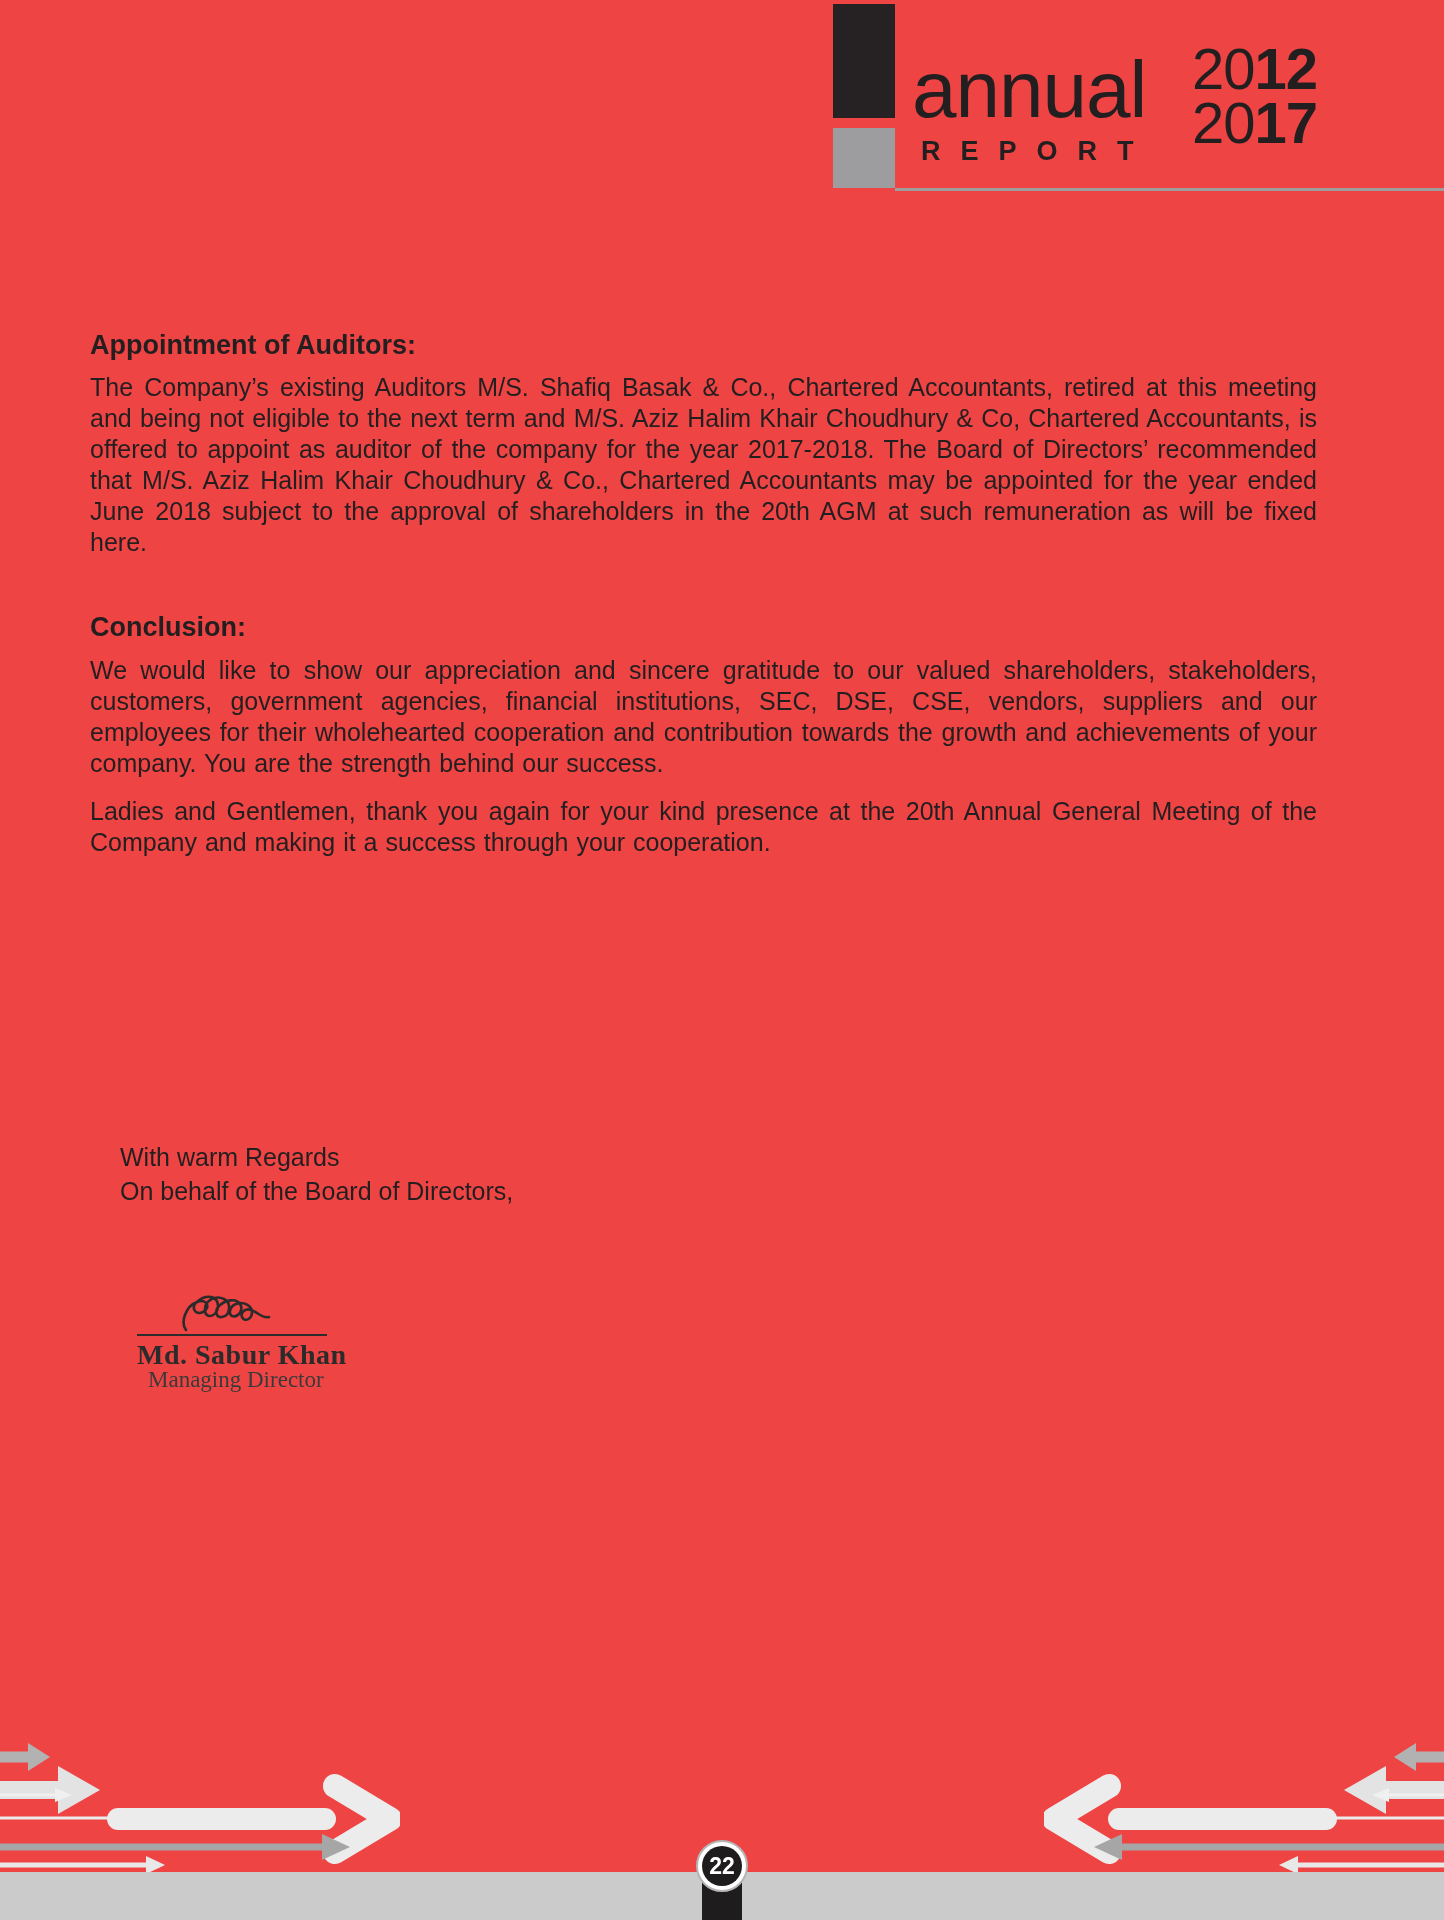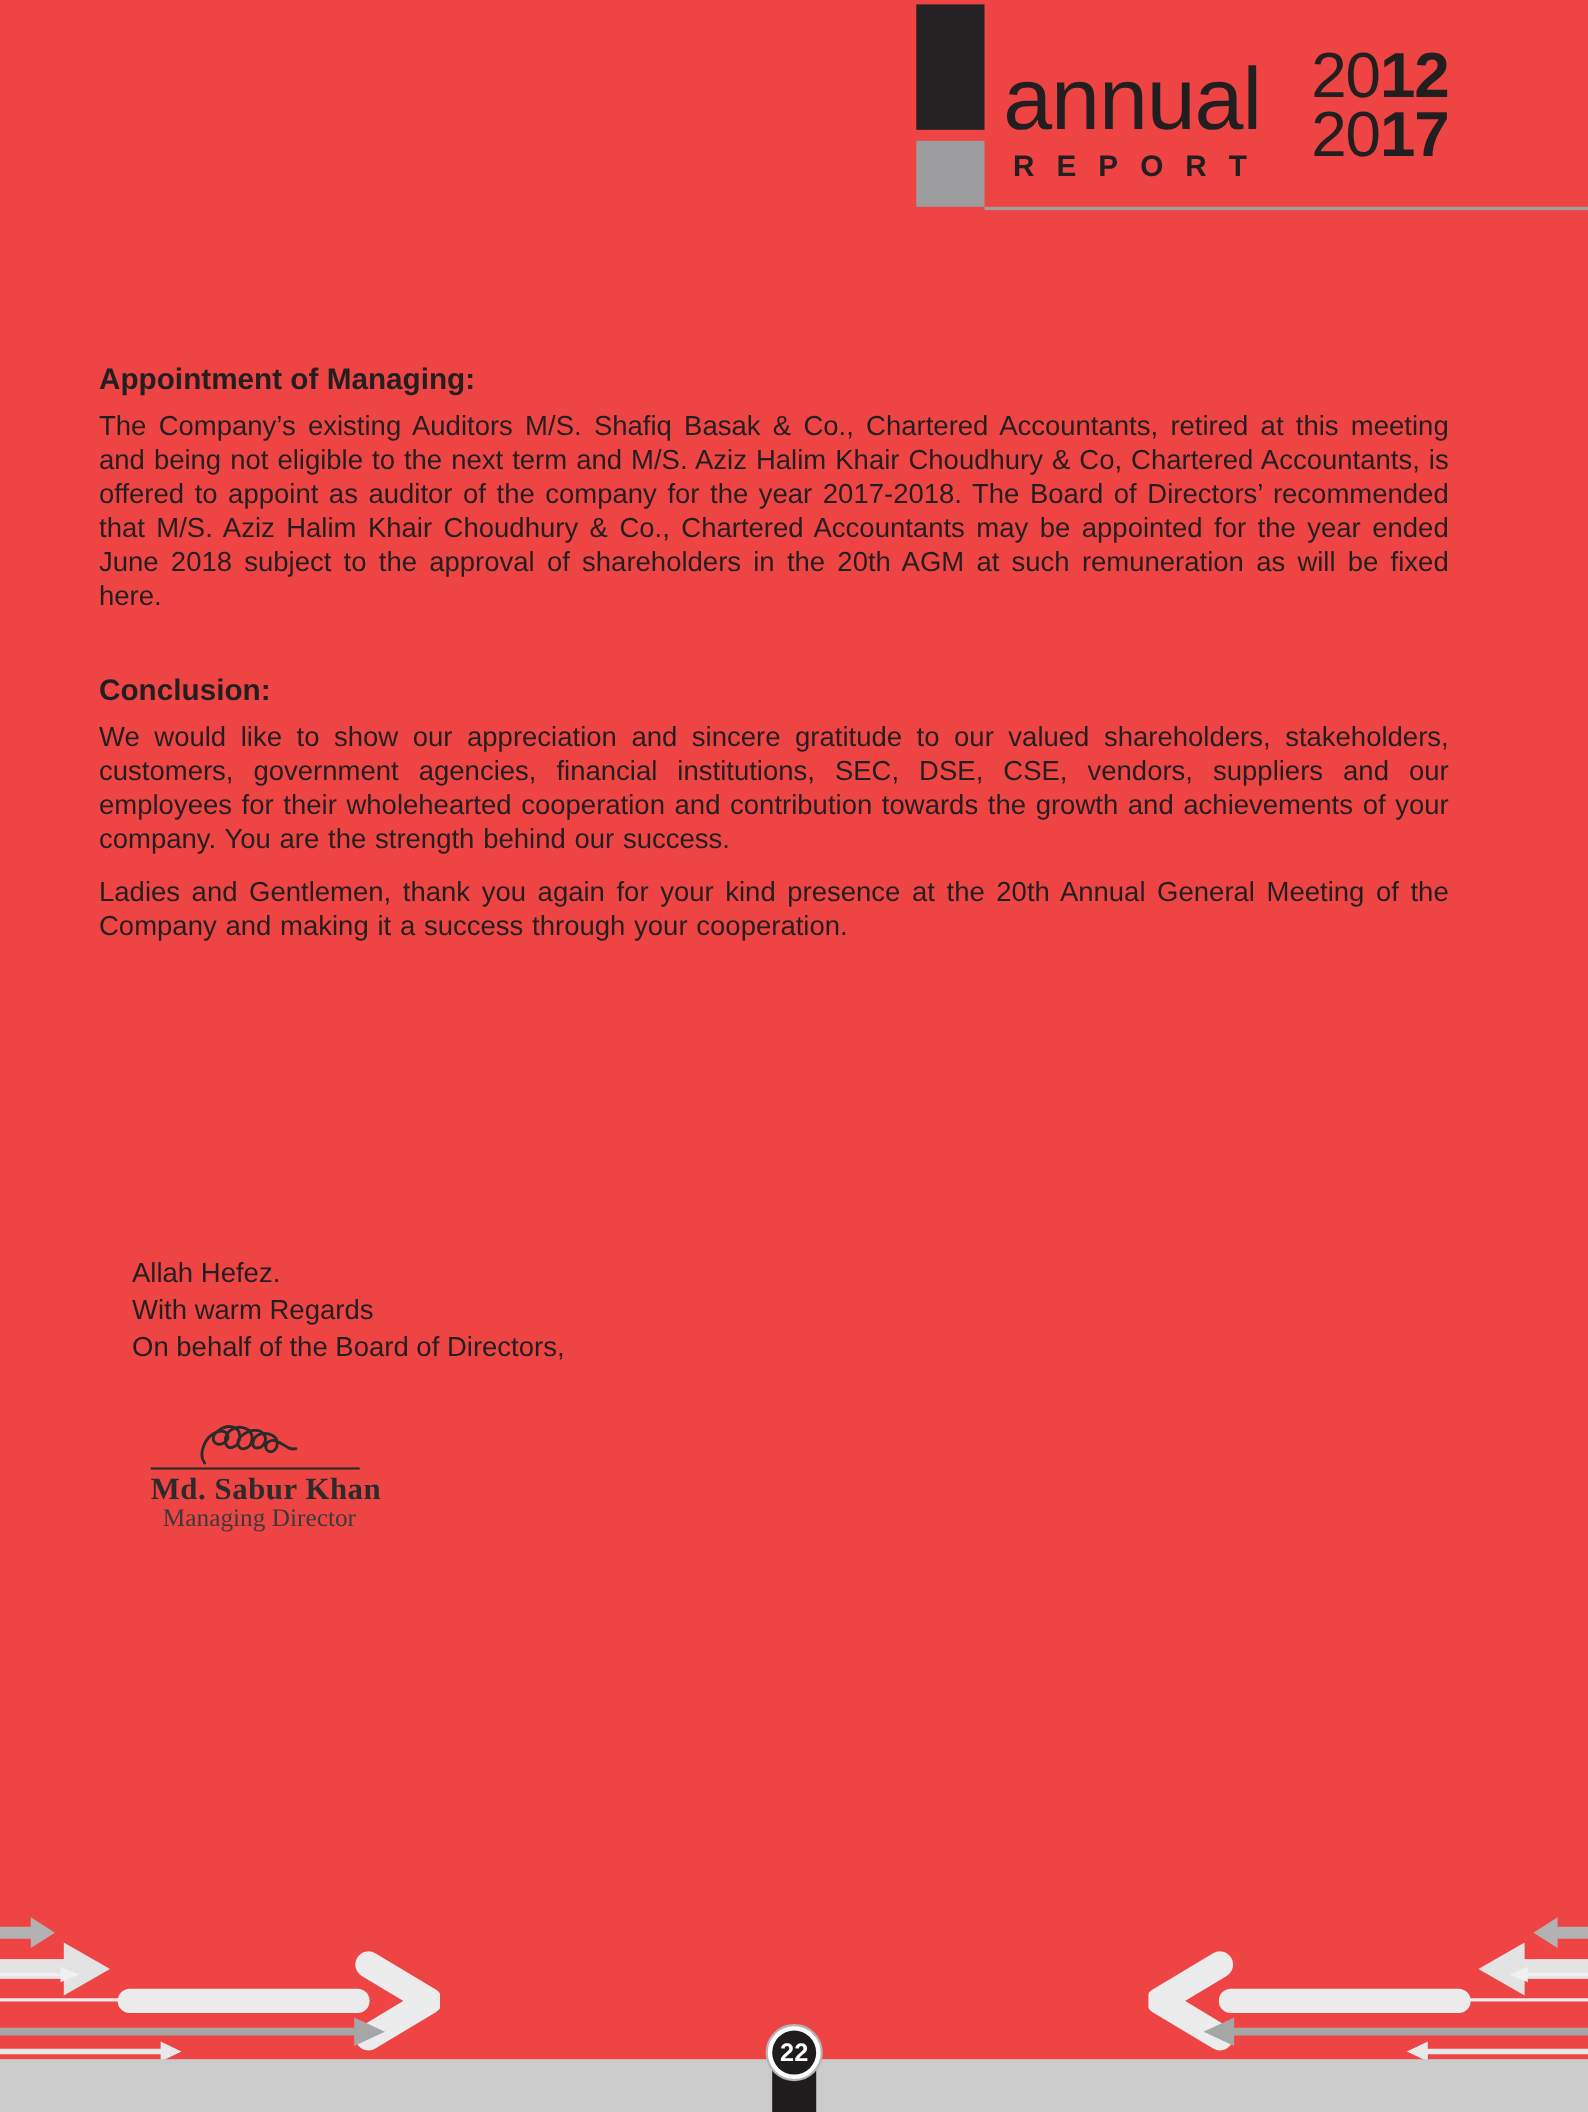--- a/index.html
+++ b/index.html
@@ -85,29 +85,28 @@
   <div class="logo-black-block"></div>
   <div class="logo-gray-block"></div>
   <div class="logo-annual">annual</div>
   <div class="logo-report">REPORT</div>
   <div class="logo-years">
     <div class="logo-year"><span class="light">20</span><span class="bold">12</span></div>
     <div class="logo-year"><span class="light">20</span><span class="bold">17</span></div>
   </div>
   <div class="header-rule"></div>
 
-  <div class="content heading pos-h1">Appointment of Managing:</div>
+  <div class="content heading pos-h1">Appointment of Auditors:</div>
   <div class="content para pos-p1">The Company’s existing Auditors M/S. Shafiq Basak &amp; Co., Chartered Accountants, retired at this meeting and being not eligible to the next term and M/S. Aziz Halim Khair Choudhury &amp; Co, Chartered Accountants, is offered to appoint as auditor of the company for the year 2017-2018. The Board of Directors’ recommended that M/S. Aziz Halim Khair Choudhury &amp; Co., Chartered Accountants may be appointed for the year ended June 2018 subject to the approval of shareholders in the 20th AGM at such remuneration as will be fixed here.</div>
 
   <div class="content heading pos-h2">Conclusion:</div>
   <div class="content para pos-p2">We would like to show our appreciation and sincere gratitude to our valued shareholders, stakeholders, customers, government agencies, financial institutions, SEC, DSE, CSE, vendors, suppliers and our employees for their wholehearted cooperation and contribution towards the growth and achievements of your company. You are the strength behind our success.</div>
   <div class="content para pos-p3">Ladies and Gentlemen, thank you again for your kind presence at the 20th Annual General Meeting of the Company and making it a success through your cooperation.</div>
 
   <div class="closing">
-    <div>Allah Hefez.</div>
     <div>With warm Regards</div>
     <div>On behalf of the Board of Directors,</div>
   </div>
 
   <svg class="sig-scribble" viewBox="0 0 95 42" aria-hidden="true">
     <path d="M8,38 C2,30 8,14 19,10 C29,6 33,16 25,20 C17,24 12,15 20,9 C29,2 40,4 40,14 C40,24 28,28 27,19 C26,8 38,3 46,7 C54,11 52,24 44,25 C38,26 36,18 42,13 C48,8 58,6 62,12 C66,18 60,26 54,24 C50,22 52,14 58,12 C66,9 74,14 74,20 C74,28 66,30 64,25 C62,20 68,16 73,18 C80,20 84,27 91,25" stroke="#2b2b2b" stroke-width="2.6" fill="none" stroke-linecap="round"></path>
   </svg>
   <div class="sig-line"></div>
   <div class="sig-name">Md. Sabur Khan</div>
   <div class="sig-title">Managing Director</div>

